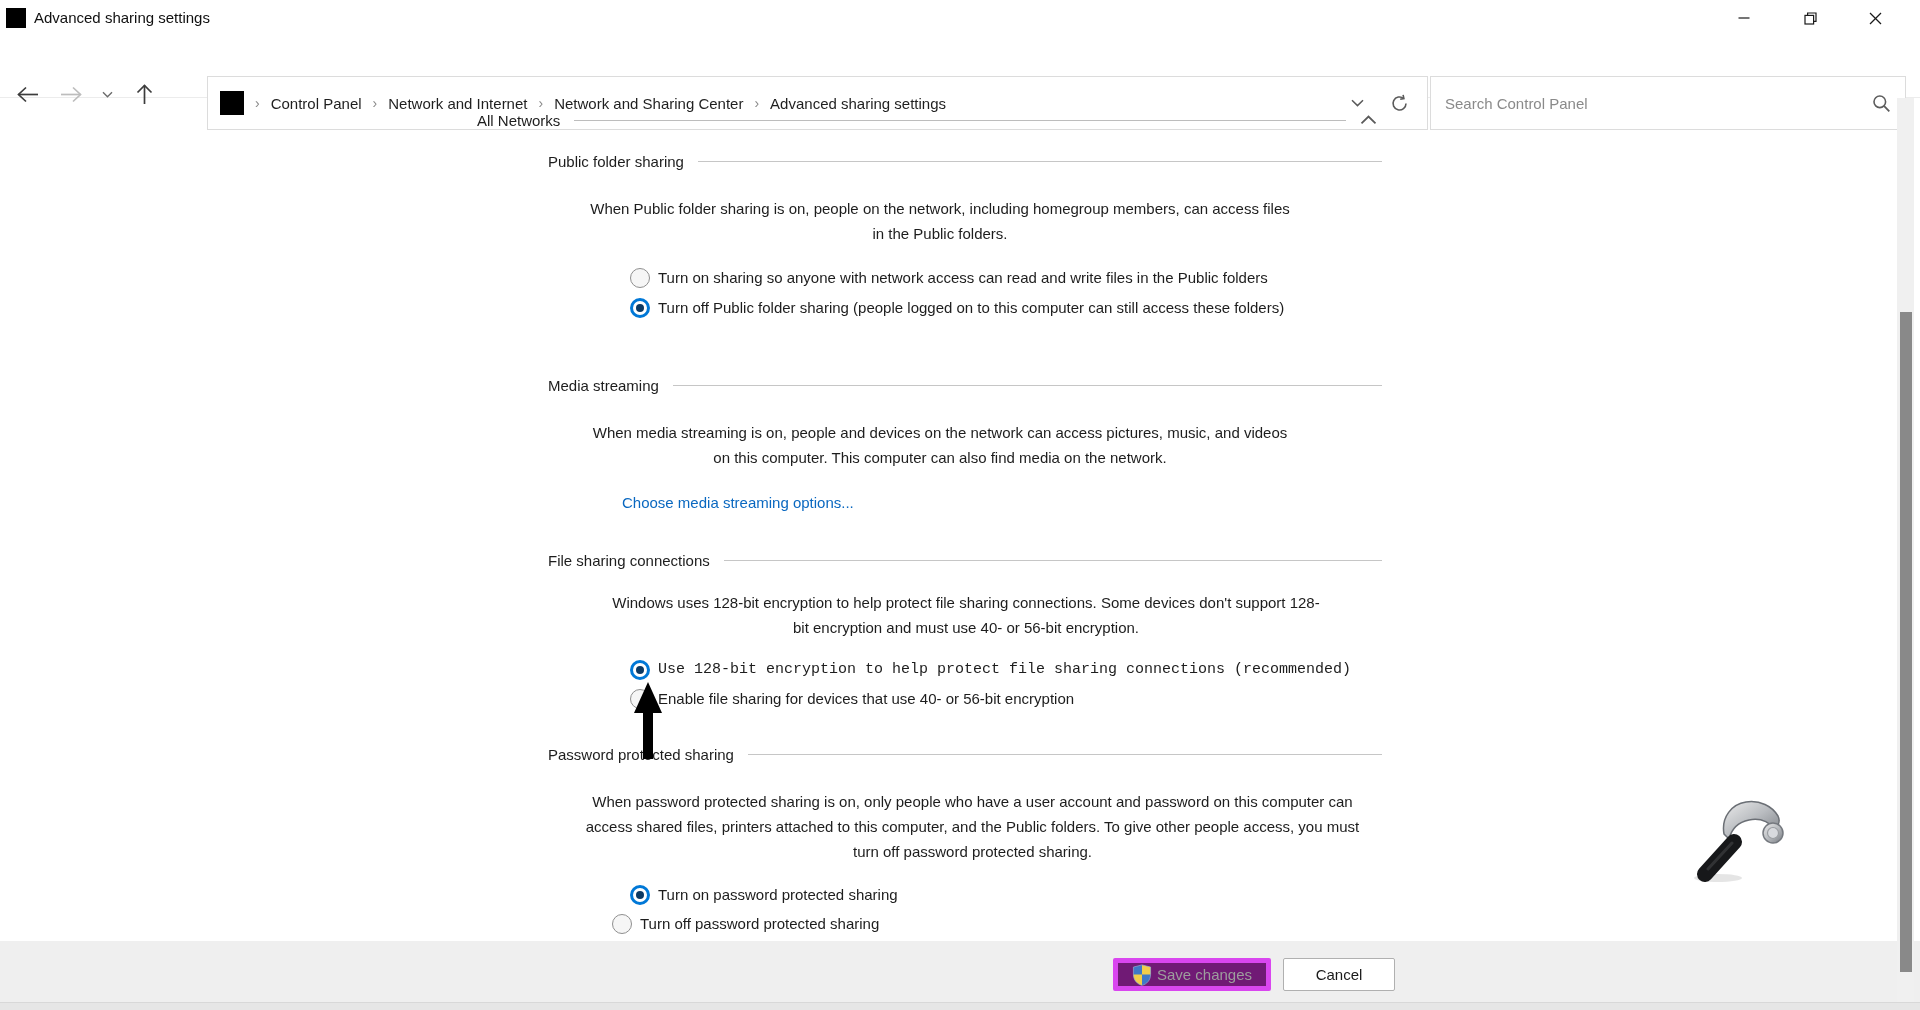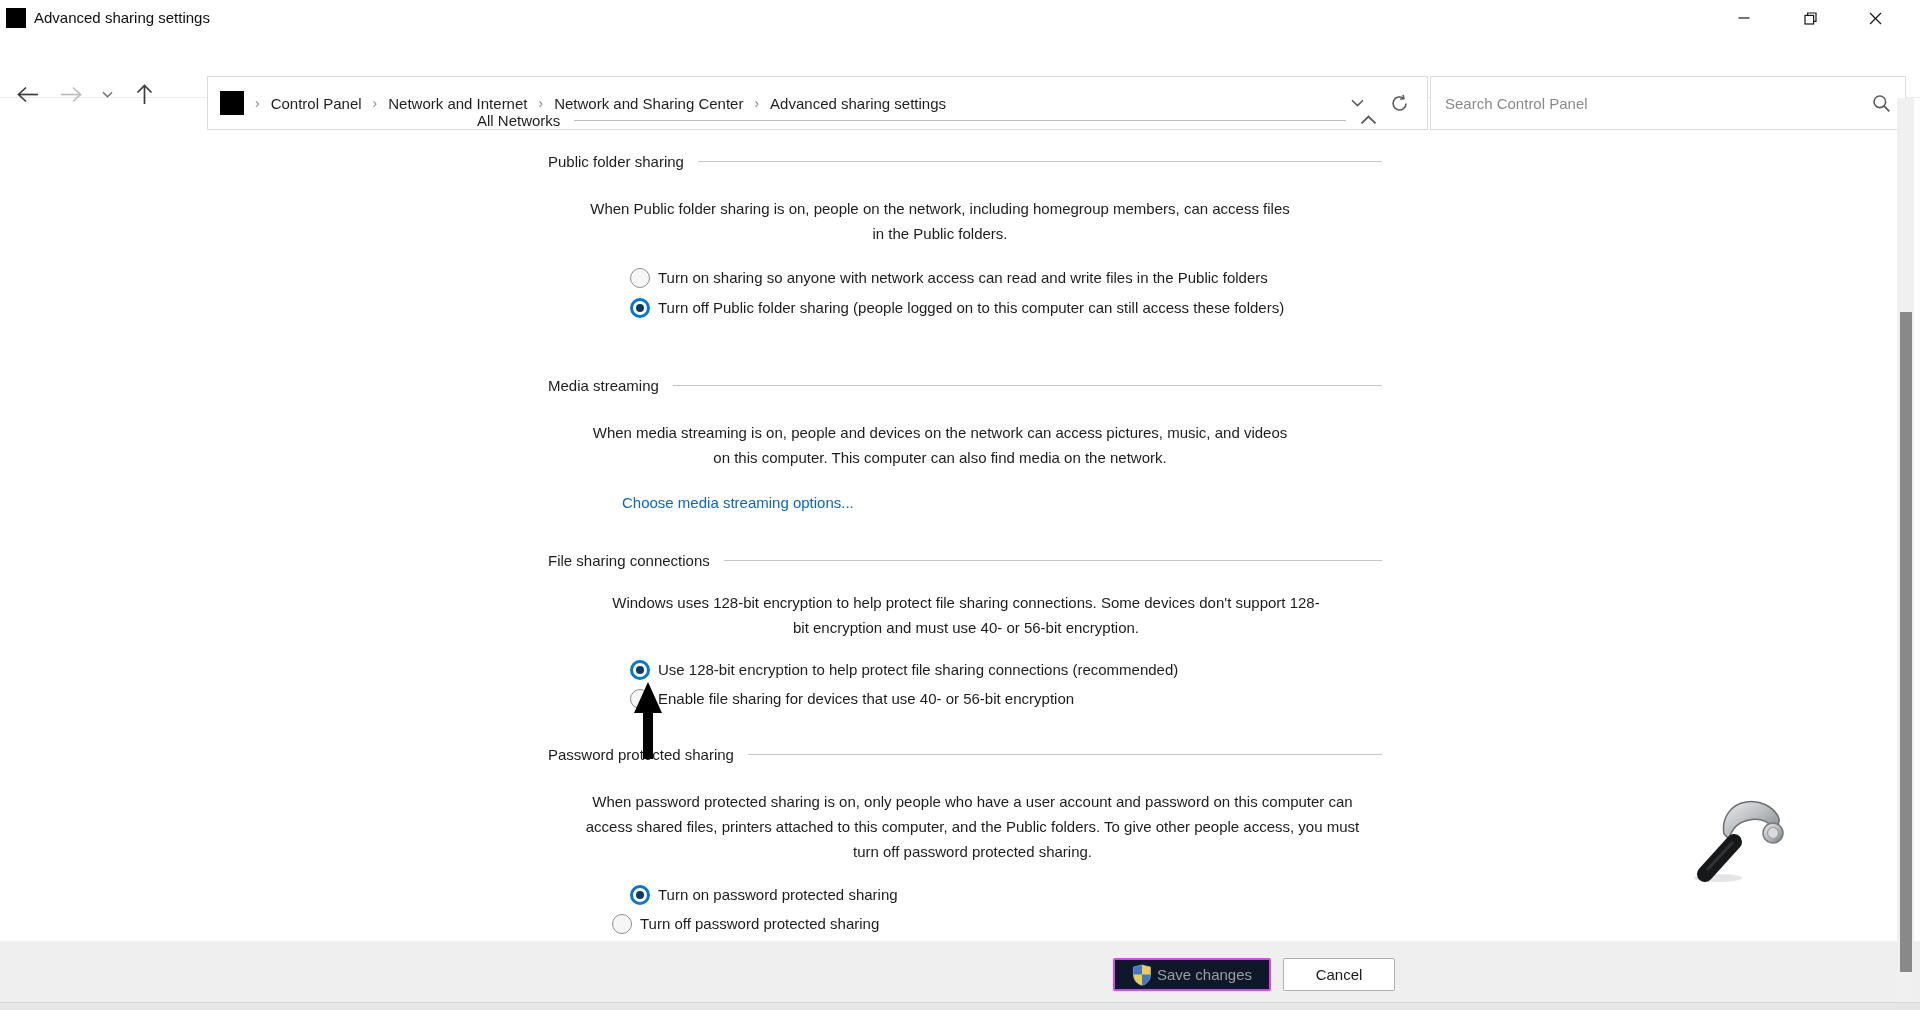--- a/index.html
+++ b/index.html
@@ -47,21 +47,21 @@
   .radio { flex:0 0 auto; width:20px; height:20px; margin-top:2px; border-radius:50%;
            border:1px solid #8f8f8f; background:#f6f6f6; position:relative; }
   .radio.checked { border:3px solid #0078d7; background:#fff; }
   .radio.checked::after { content:""; position:absolute; left:3px; top:3px; width:8px; height:8px;
            border-radius:50%; background:#0d3a63; }
 
   
   #footer { position:absolute; left:0; top:941px; width:1920px; height:61px; background:#efefef; }
   #bottomstrip { position:absolute; left:0; top:1002px; width:1920px; height:8px; background:#e6e6e6; border-top:1px solid #d8d8d8; }
   .btn { position:absolute; top:958px; height:33px; display:flex; align-items:center; justify-content:center; font-size:15px; border-radius:2px; cursor:default; }
-  #btn-save { left:1113px; width:158px; background:#0f172a; border:2px solid #d946ef; color:#9d9d9d; gap:5px; }
+  #btn-save { left:1113px; width:158px; background:#701a75; border:5px solid #d946ef; color:#9d9d9d; gap:5px; }
   #btn-cancel { left:1283px; width:112px; background:#ffffff; border:1px solid #b0b0b0; color:#1a1a1a; }
 
   
   #scroll-track { position:absolute; left:1897px; top:98px; width:17px; height:904px; background:#f0f0f0; }
   #scroll-thumb { position:absolute; left:1900px; top:312px; width:12px; height:660px; background:#898989; }
 
   
   #arrow-annot { position:absolute; left:633px; top:682px; z-index:40; }
   #hammer-annot { position:absolute; left:1688px; top:790px; z-index:40; }
 
@@ -176,21 +176,21 @@
 <div class="para" style="left:585px; top:420px; width:710px;">When media streaming is on, people and devices on the network can access pictures, music, and videos on this computer. This computer can also find media on the network.</div>
 <div class="link" style="left:622px; top:494px;">Choose media streaming options...</div>
 
 <div class="sec-row sub" style="left:548px; top:548px; width:834px;">
   <span class="sec-label">File sharing connections</span>
   <div class="sec-line"></div>
 </div>
 <div class="para" style="left:611px; top:590px; width:710px;">Windows uses 128-bit encryption to help protect file sharing connections. Some devices don't support 128-bit encryption and must use 40- or 56-bit encryption.</div>
 <div class="opt" style="left:630px; top:658px;">
   <span class="radio checked"></span>
-  <span class="opt-label" style="white-space:nowrap;">Use 128-bit encryption to help protect file sharing connections (recommended)</span>
+  <span class="opt-label" style="white-space:nowrap;font-family:Liberation Mono, monospace;">Use 128-bit encryption to help protect file sharing connections (recommended)</span>
 </div>
 <div class="opt" style="left:630px; top:687px;">
   <span class="radio"></span>
   <span class="opt-label" style="white-space:nowrap;">Enable file sharing for devices that use 40- or 56-bit encryption</span>
 </div>
 
 <div class="sec-row sub" style="left:548px; top:742px; width:834px;">
   <span class="sec-label">Password protected sharing</span>
   <div class="sec-line"></div>
 </div>

